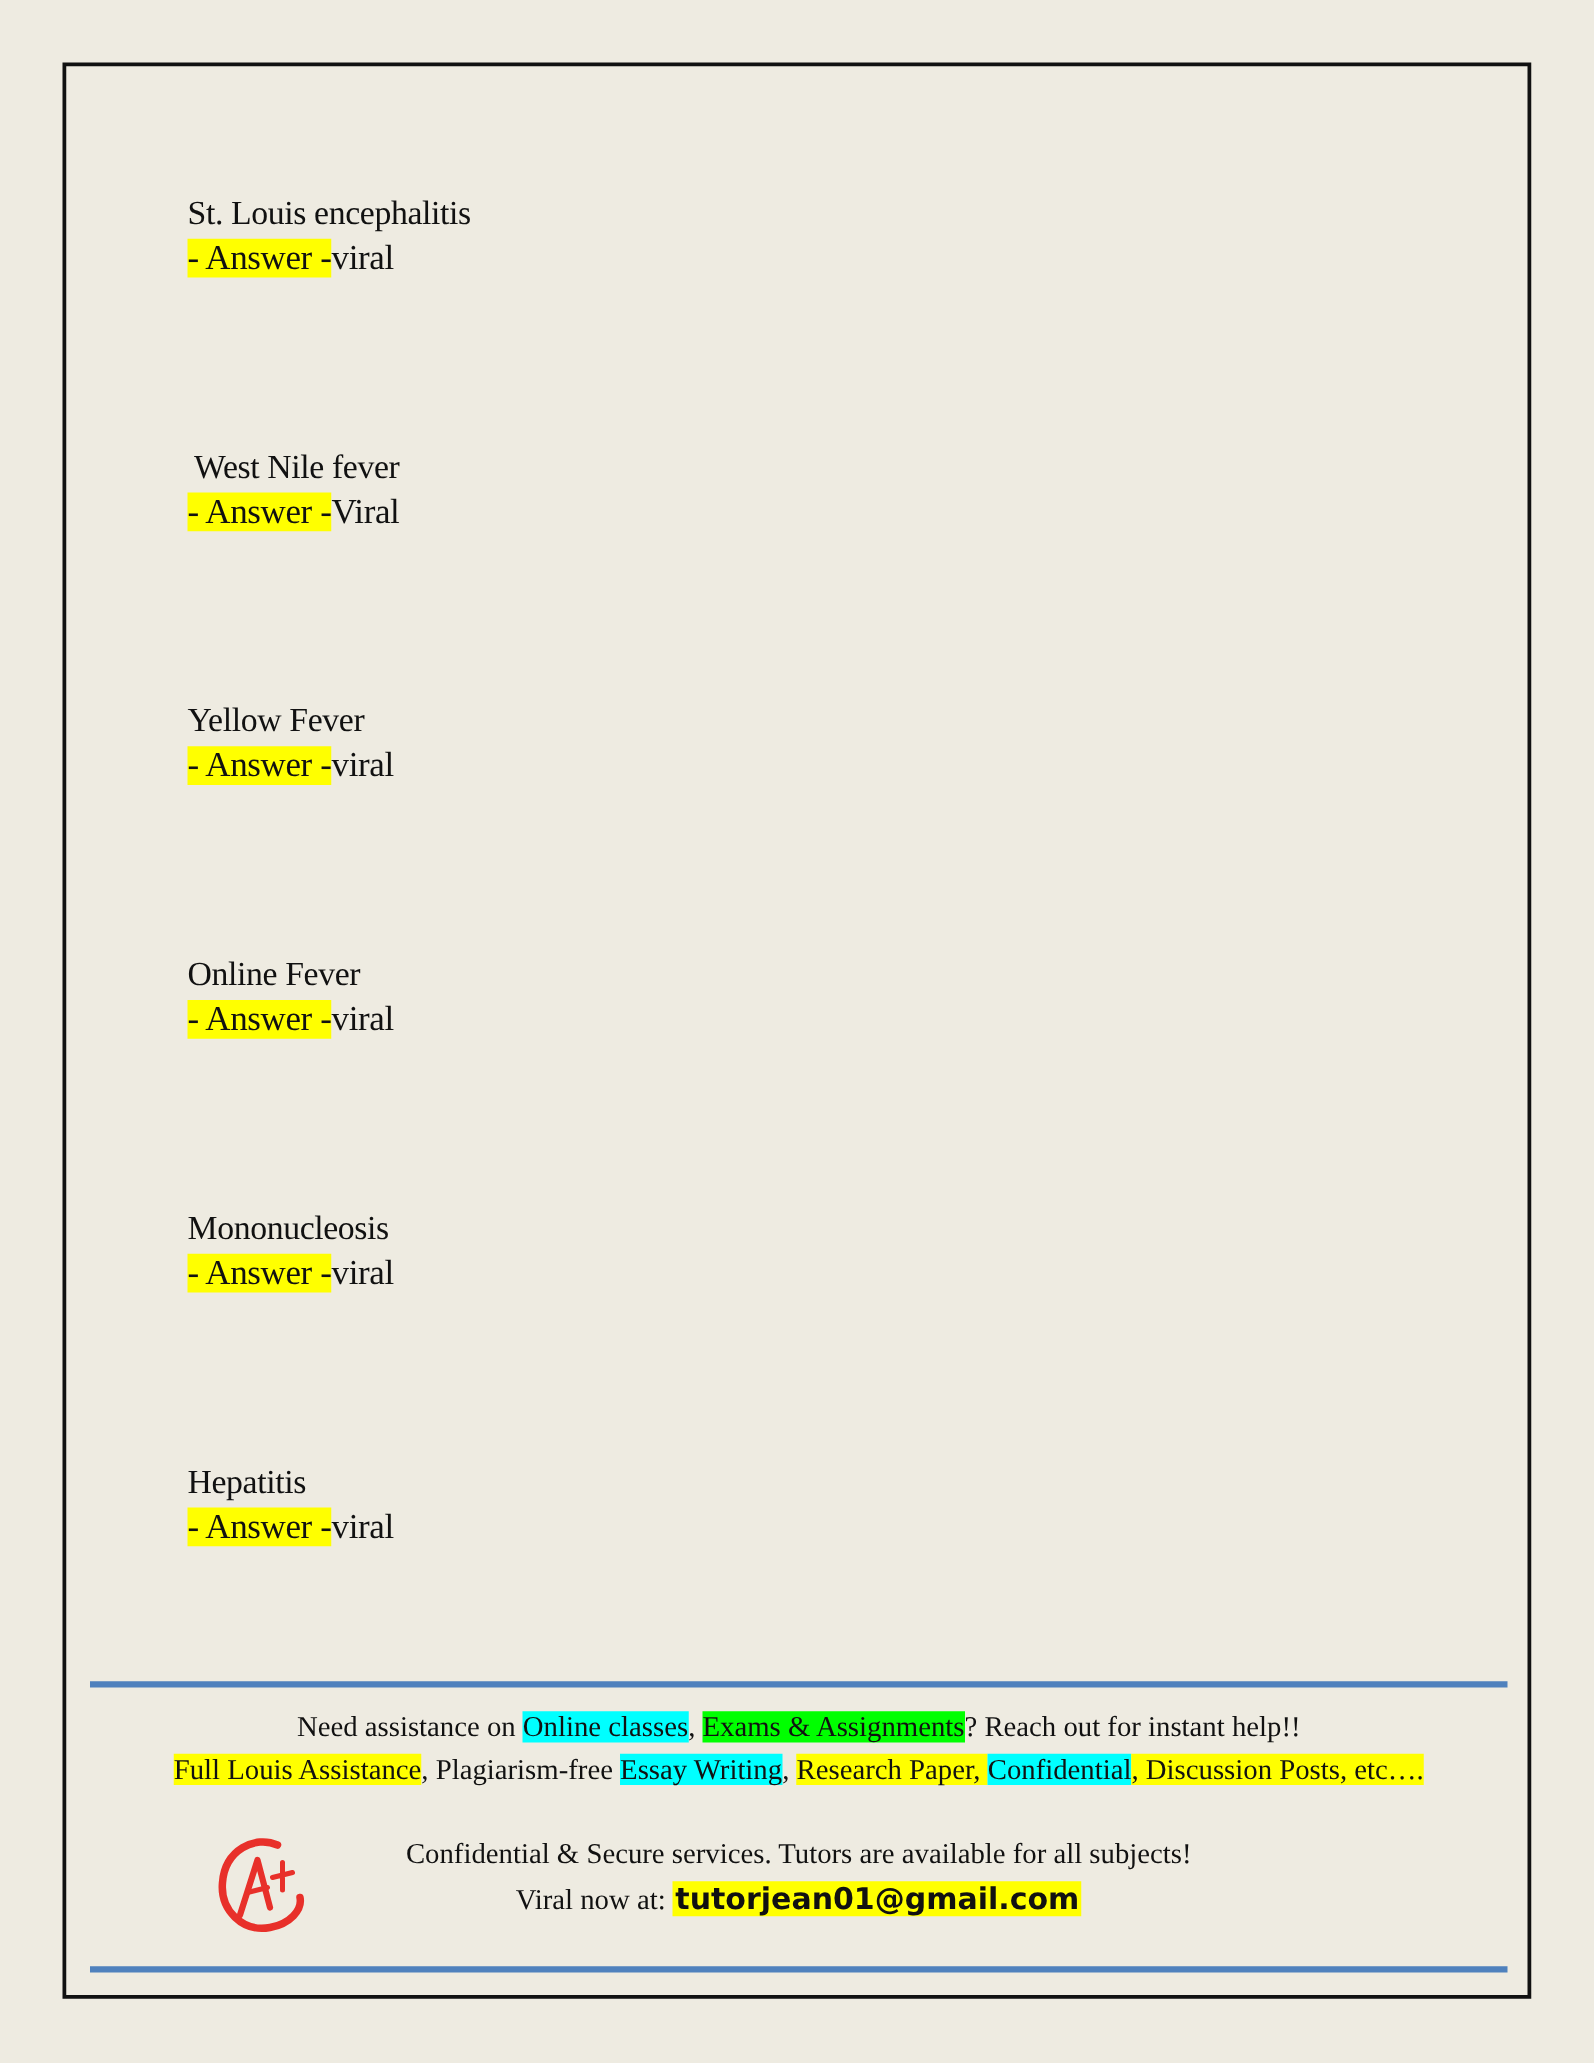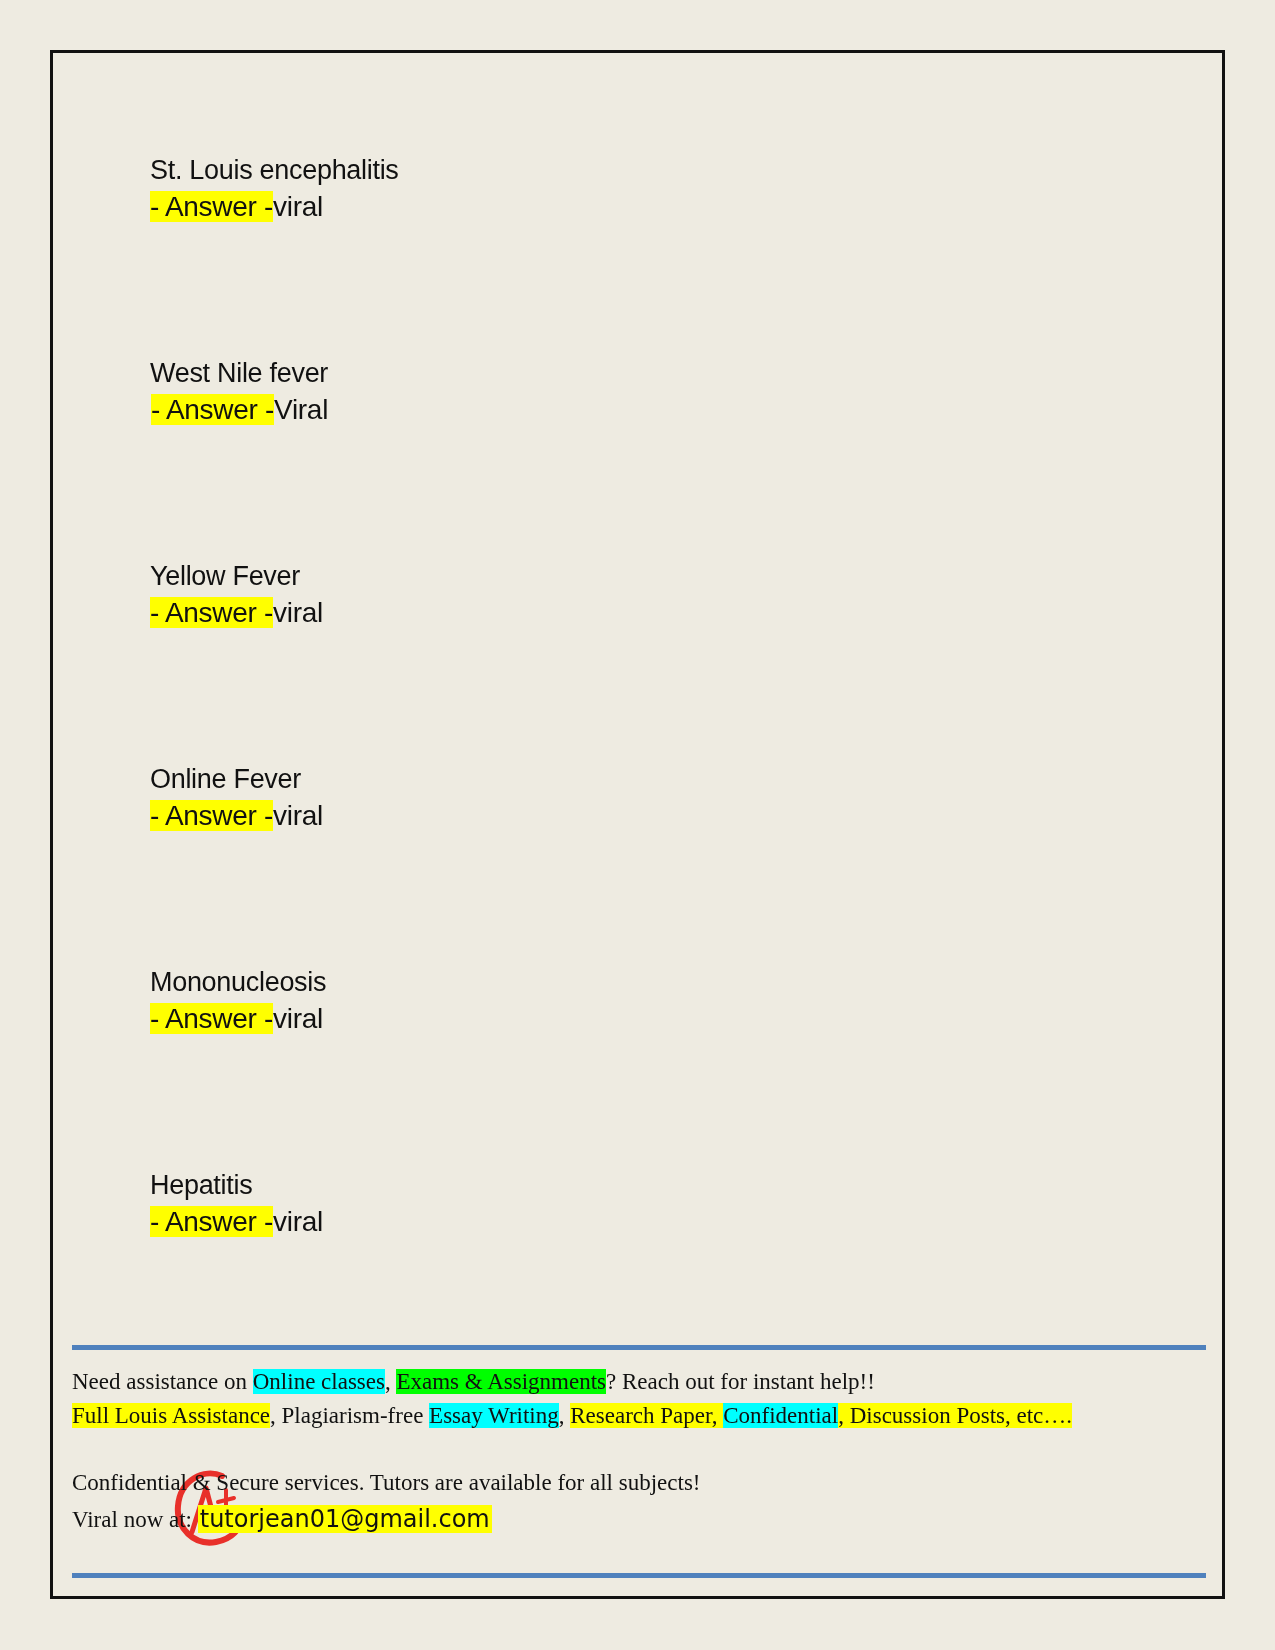--- a/index.html
+++ b/index.html
@@ -13,21 +13,21 @@
   .frame {
     position: absolute;
     left: 50px; top: 50px;
     width: 1175px; height: 1549px;
     border: 3px solid #111;
     box-sizing: border-box;
   }
   .qa {
     position: absolute;
     left: 150px;
-    font-family: Liberation Sans, sans-serif;
+    font-family: Liberation Serif, serif;
     color: #111;
   }
   .question {
     font-size: 27px;
     line-height: 36px;
     height: 36px;
     white-space: nowrap;
     letter-spacing: -0.3px;
   }
   .answer {
@@ -43,29 +43,30 @@
   .rule {
     position: absolute;
     left: 72px;
     width: 1134px;
     height: 5px;
     background: #4f81bd;
   }
   .footer-line {
     position: absolute;
     left: 72px; width: 1134px;
+    text-align: center;
     font-family: "Liberation Serif", "DejaVu Serif", serif;
     font-size: 23px;
     line-height: 30px;
     color: #111;
     white-space: nowrap;
   }
   .email {
     font-family: "DejaVu Sans", "Liberation Sans", sans-serif;
-    font-weight: normal;
+    font-weight: bold;
     font-size: 24px;
     padding: 0 2px;
   }
   .aplus {
     position: absolute;
     left: 170px; top: 1466px;
     width: 80px; height: 84px;
   }
 </style>
 </head>

